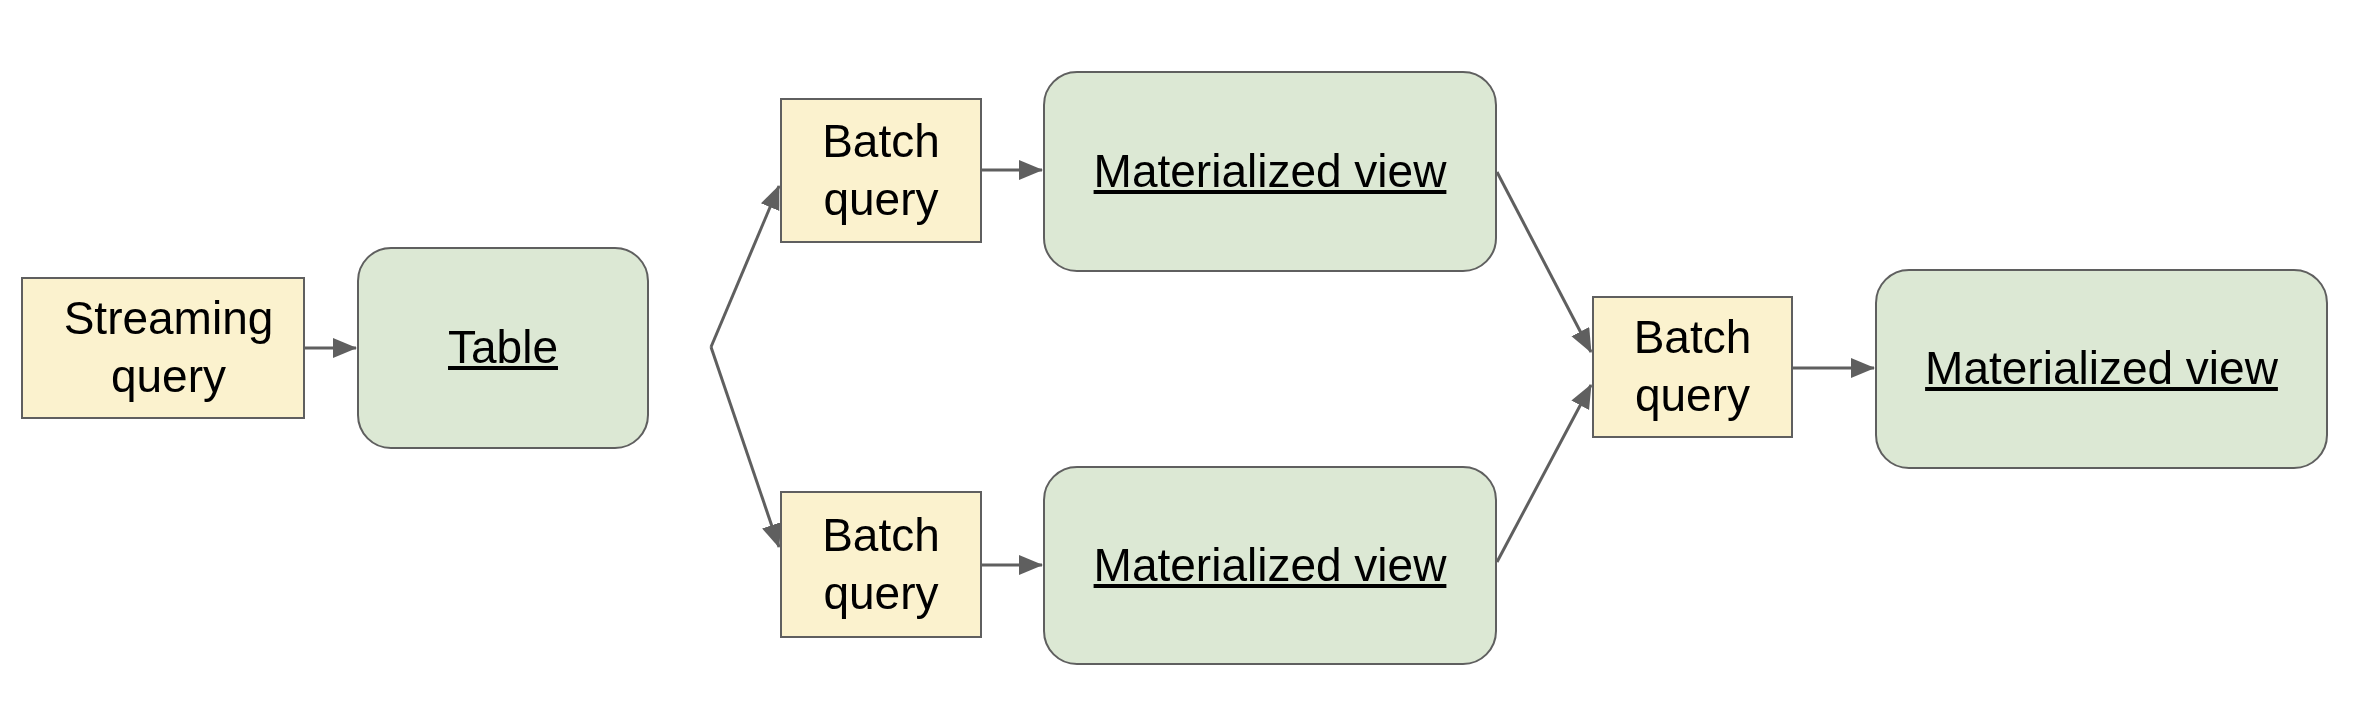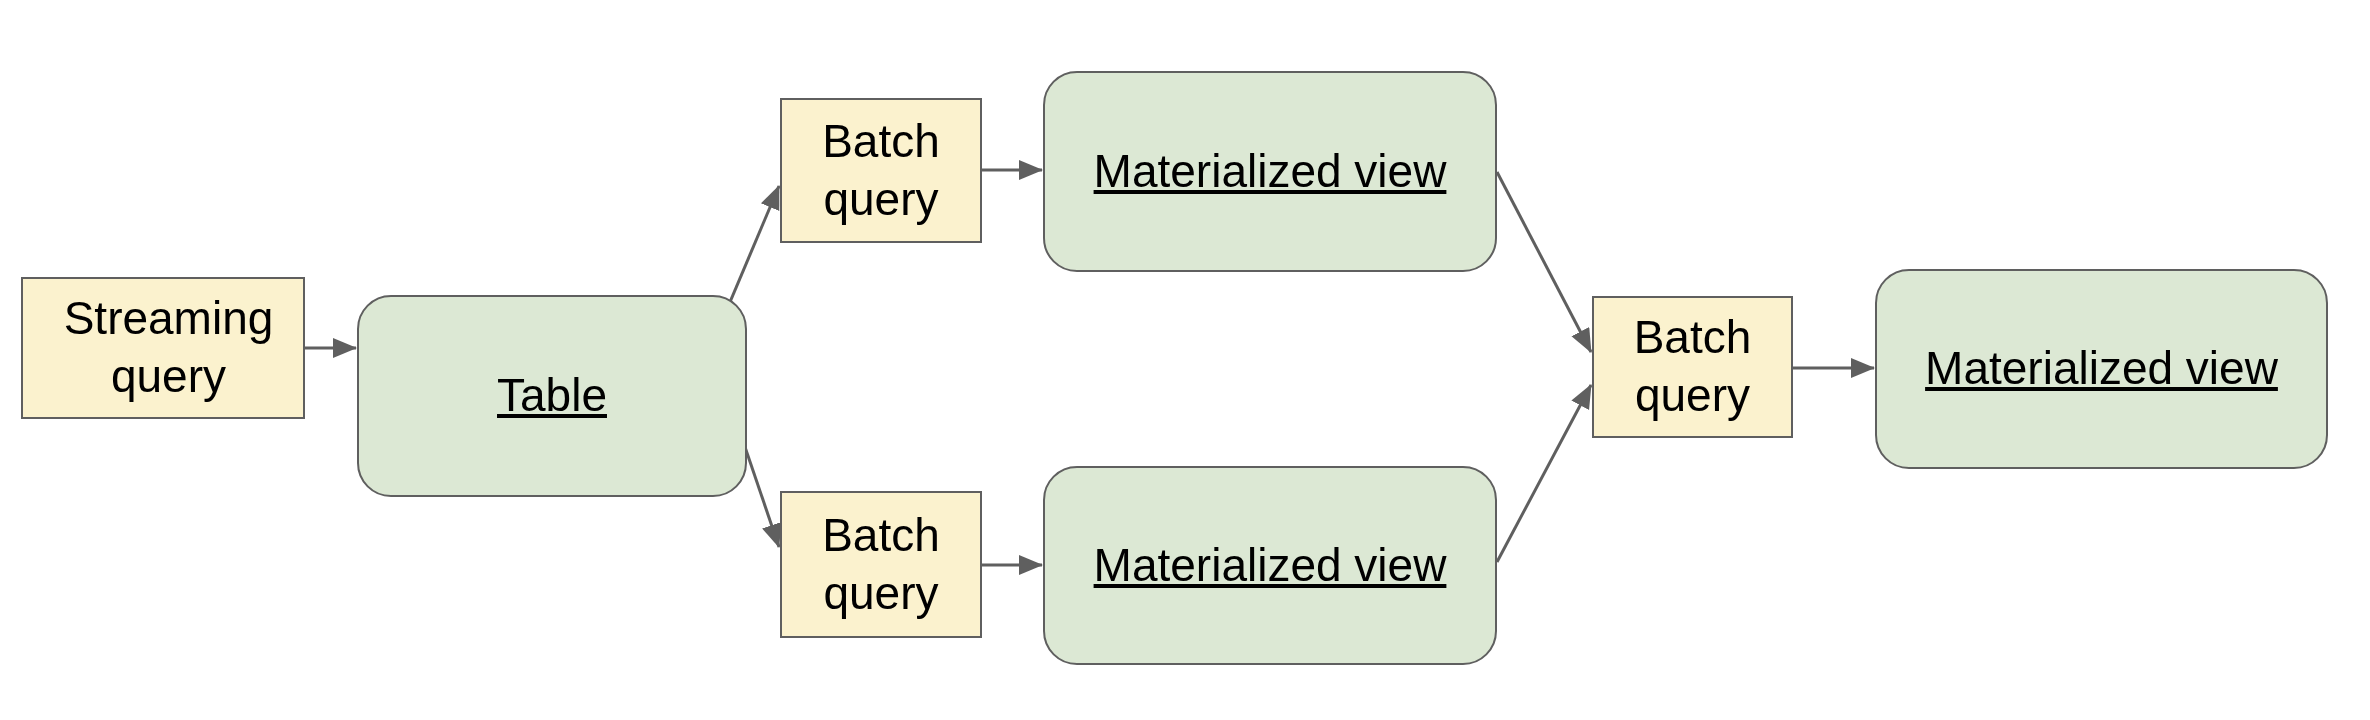--- a/index.html
+++ b/index.html
@@ -53,21 +53,21 @@
         <line x1="982" y1="565" x2="1042" y2="565" class="edge-line" marker-end="url(#arrowhead)"></line>
         <line x1="1497" y1="172" x2="1591" y2="352" class="edge-line" marker-end="url(#arrowhead)"></line>
         <line x1="1497" y1="562" x2="1591" y2="385" class="edge-line" marker-end="url(#arrowhead)"></line>
         <line x1="1793" y1="368" x2="1874" y2="368" class="edge-line" marker-end="url(#arrowhead)"></line>
       </g>
   </svg>
 
 <div class="node node--rect" style="left: 21px; top: 277px; width: 284px; height: 142px; padding-left: 21px;">
       <span>Streaming query</span>
     </div>
-    <div class="node node--rounded" style="left: 357px; top: 247px; width: 390px; height: 202px; margin-top: 48px;">
+    <div class="node node--rounded" style="left: 357px; top: 247px; width: 292px; height: 202px;">
       <span>Table</span>
     </div>
     <div class="node node--rect" style="left: 780px; top: 98px; width: 202px; height: 145px;">
       <span>Batch query</span>
     </div>
     <div class="node node--rounded" style="left: 1043px; top: 71px; width: 454px; height: 201px;">
       <span>Materialized view</span>
     </div>
     <div class="node node--rect" style="left: 780px; top: 491px; width: 202px; height: 147px;">
       <span>Batch query</span>

